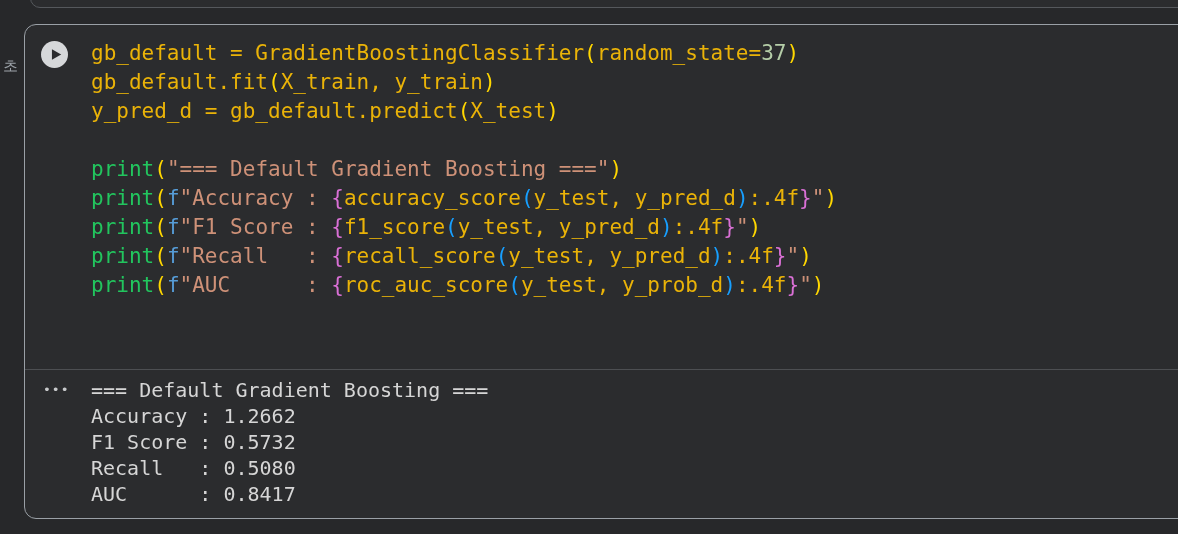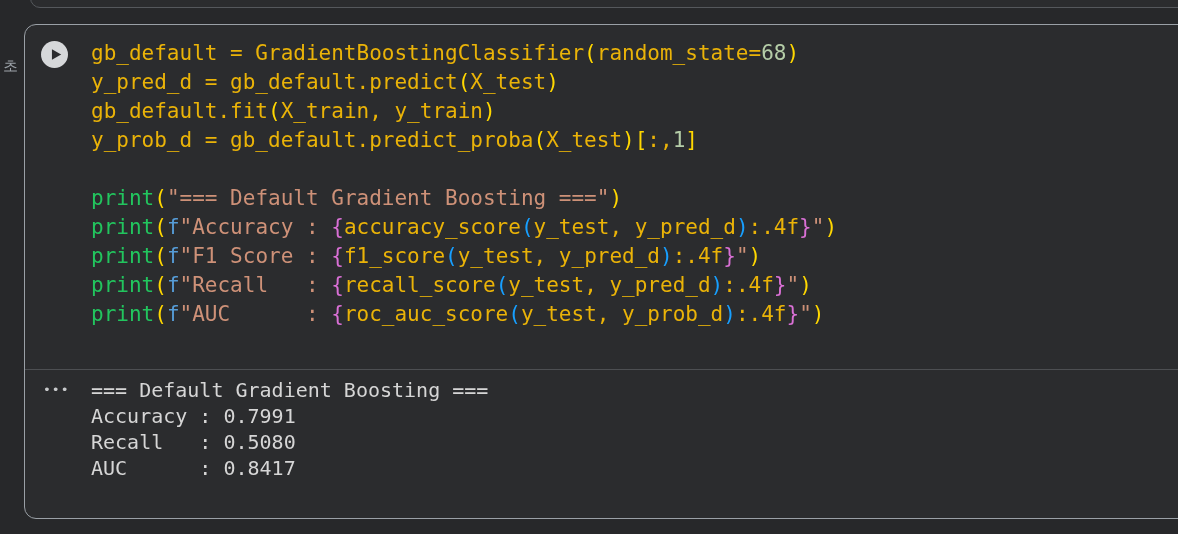--- a/index.html
+++ b/index.html
@@ -54,37 +54,37 @@
 
     <div class="run-button">
       <span>
         <svg viewBox="0 0 24 24">
             <path d="M7 4.5v15l13-7.5z" fill="#2b2c2e"></path>
           </svg>
       </span>
     </div>
 
     <div class="code-area" id="code-area">
-        <div class="cl"><span class="tk-w">gb_default = GradientBoostingClassifier</span><span class="tk-b1">(</span><span class="tk-w">random_state=</span><span class="tk-num">68</span><span class="tk-b1">)</span></div>
+        <div class="cl"><span class="tk-w">gb_default = GradientBoostingClassifier</span><span class="tk-b1">(</span><span class="tk-w">random_state=</span><span class="tk-num">37</span><span class="tk-b1">)</span></div>
+        <div class="cl"><span class="tk-w">gb_default.fit</span><span class="tk-b1">(</span><span class="tk-w">X_train, y_train</span><span class="tk-b1">)</span></div>
         <div class="cl"><span class="tk-w">y_pred_d = gb_default.predict</span><span class="tk-b1">(</span><span class="tk-w">X_test</span><span class="tk-b1">)</span></div>
-        <div class="cl"><span class="tk-w">gb_default.fit</span><span class="tk-b1">(</span><span class="tk-w">X_train, y_train</span><span class="tk-b1">)</span></div>
-        <div class="cl"><span class="tk-w">y_prob_d = gb_default.predict_proba</span><span class="tk-b1">(</span><span class="tk-w">X_test</span><span class="tk-b1">)</span><span class="tk-b1">[</span><span class="tk-w">:,</span><span class="tk-num">1</span><span class="tk-b1">]</span></div>
         <div class="cl"></div>
         <div class="cl"><span class="tk-fn">print</span><span class="tk-b1">(</span><span class="tk-str">"=== Default Gradient Boosting ==="</span><span class="tk-b1">)</span></div>
         <div class="cl"><span class="tk-fn">print</span><span class="tk-b1">(</span><span class="tk-kw">f</span><span class="tk-str">"Accuracy : </span><span class="tk-b2">{</span><span class="tk-w">accuracy_score</span><span class="tk-b3">(</span><span class="tk-w">y_test, y_pred_d</span><span class="tk-b3">)</span><span class="tk-w">:.4f</span><span class="tk-b2">}</span><span class="tk-str">"</span><span class="tk-b1">)</span></div>
         <div class="cl"><span class="tk-fn">print</span><span class="tk-b1">(</span><span class="tk-kw">f</span><span class="tk-str">"F1 Score : </span><span class="tk-b2">{</span><span class="tk-w">f1_score</span><span class="tk-b3">(</span><span class="tk-w">y_test, y_pred_d</span><span class="tk-b3">)</span><span class="tk-w">:.4f</span><span class="tk-b2">}</span><span class="tk-str">"</span><span class="tk-b1">)</span></div>
         <div class="cl"><span class="tk-fn">print</span><span class="tk-b1">(</span><span class="tk-kw">f</span><span class="tk-str">"Recall   : </span><span class="tk-b2">{</span><span class="tk-w">recall_score</span><span class="tk-b3">(</span><span class="tk-w">y_test, y_pred_d</span><span class="tk-b3">)</span><span class="tk-w">:.4f</span><span class="tk-b2">}</span><span class="tk-str">"</span><span class="tk-b1">)</span></div>
         <div class="cl"><span class="tk-fn">print</span><span class="tk-b1">(</span><span class="tk-kw">f</span><span class="tk-str">"AUC      : </span><span class="tk-b2">{</span><span class="tk-w">roc_auc_score</span><span class="tk-b3">(</span><span class="tk-w">y_test, y_prob_d</span><span class="tk-b3">)</span><span class="tk-w">:.4f</span><span class="tk-b2">}</span><span class="tk-str">"</span><span class="tk-b1">)</span></div>
       </div>
 
     <div class="divider"></div>
 
     <div class="collapse-indicator">•••</div>
 
     <div class="output-area" id="output-area">
         <div class="ol">=== Default Gradient Boosting ===</div>
-        <div class="ol">Accuracy : 0.7991</div>
+        <div class="ol">Accuracy : 1.2662</div>
+        <div class="ol">F1 Score : 0.5732</div>
         <div class="ol">Recall   : 0.5080</div>
         <div class="ol">AUC      : 0.8417</div>
       </div>
 
   </div>
 </div>
 
 </body></html>

